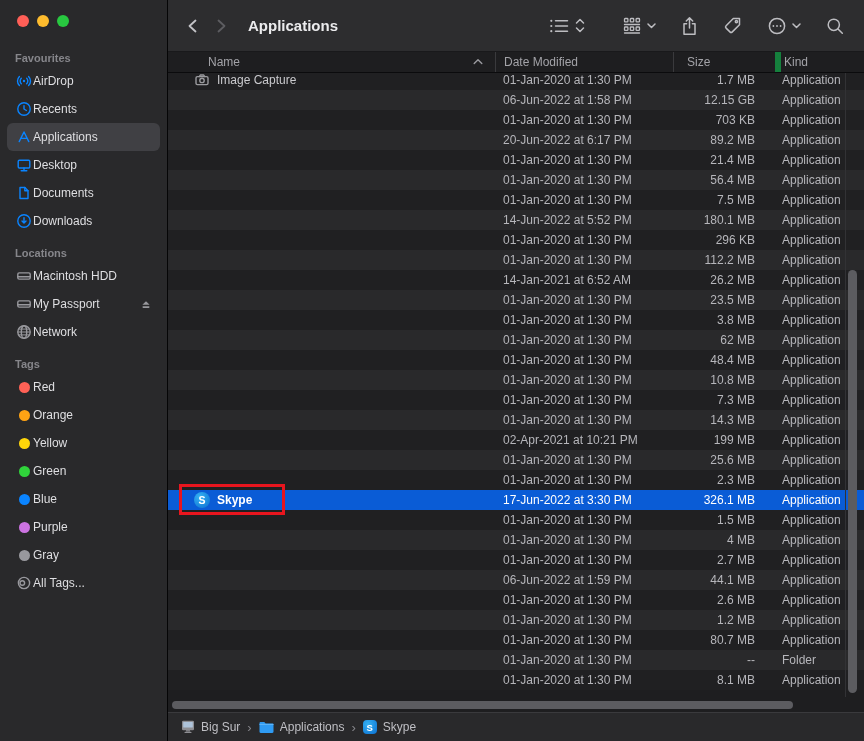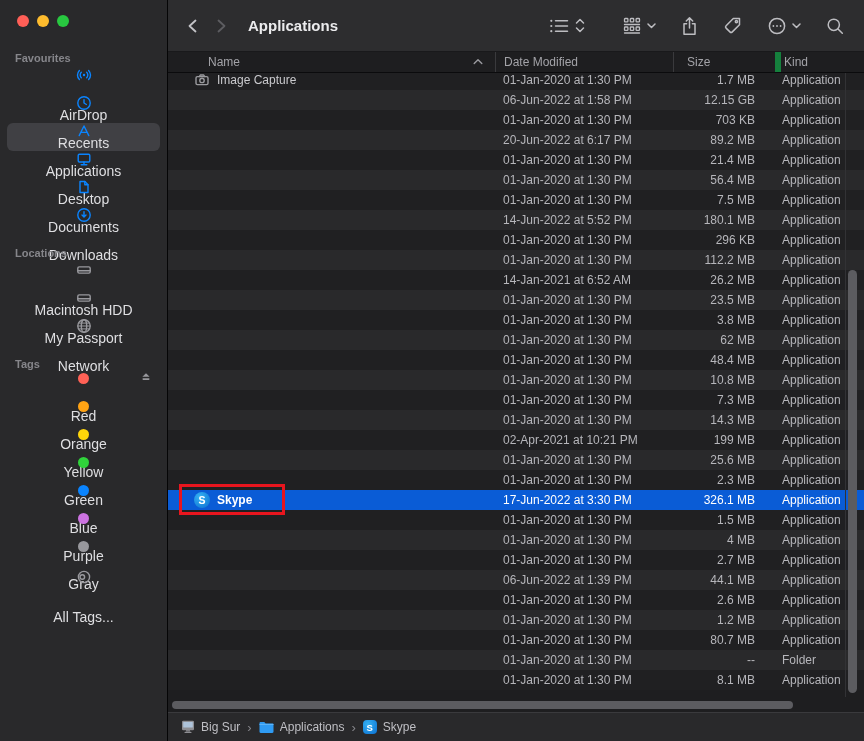--- a/index.html
+++ b/index.html
@@ -6,21 +6,21 @@
   *{font-family:"Liberation Sans",sans-serif;}
   .window{position:relative;width:864px;height:741px;background:#1e1e20;overflow:hidden;}
 
   
   .sidebar{position:absolute;left:0;top:0;width:168px;height:741px;background:#29292b;border-right:1px solid #050506;box-sizing:border-box;}
   .traffic{position:absolute;top:15px;left:17px;display:flex;gap:8px;}
   .light{width:12px;height:12px;border-radius:50%;}
   .sb-content{padding-top:50px;}
   .sec-label{margin-top:10px;padding:2px 0 3px 15px;font-size:11px;font-weight:600;color:#86868b;}
   .sec-label:first-child{margin-top:0;}
-  .sb-item{display:flex;align-items:center;height:28px;margin:0 7px;padding:0 8px;border-radius:6px;font-size:14px;color:#dfdfe2;gap:24px;box-sizing:border-box;flex-direction:column;}
+  .sb-item{display:flex;align-items:center;height:28px;margin:0 7px;padding:0 8px;border-radius:6px;font-size:12px;color:#dfdfe2;gap:0;box-sizing:border-box;}
   .sb-item.selected{background:#404044;}
   .sb-icon{width:18px;display:inline-flex;justify-content:center;align-items:center;color:var(--accent);}
   .sb-icon.grey{color:#98989d;}
   .dot{width:11px;height:11px;border-radius:50%;display:inline-block;}
   .eject{margin-left:auto;color:#98989d;display:inline-flex;}
 
   
   .toolbar{position:absolute;left:168px;top:0;right:0;height:52px;background:#2d2d2f;display:flex;align-items:center;box-sizing:border-box;border-bottom:1px solid #19191b;}
   .nav{display:flex;gap:16px;padding-left:18px;align-items:center;}
   .navbtn{display:inline-flex;color:#c3c3c7;}
@@ -479,21 +479,21 @@
         <div class="cell c-kind">Application</div>
       </div>
       <div class="row">
         <div class="cell c-name"></div>
         <div class="cell c-date">01-Jan-2020 at 1:30 PM</div>
         <div class="cell c-size">2.7 MB</div>
         <div class="cell c-kind">Application</div>
       </div>
       <div class="row alt">
         <div class="cell c-name"></div>
-        <div class="cell c-date">06-Jun-2022 at 1:39 PM</div>
+        <div class="cell c-date">06-Jun-2022 at 1:59 PM</div>
         <div class="cell c-size">44.1 MB</div>
         <div class="cell c-kind">Application</div>
       </div>
       <div class="row">
         <div class="cell c-name"></div>
         <div class="cell c-date">01-Jan-2020 at 1:30 PM</div>
         <div class="cell c-size">2.6 MB</div>
         <div class="cell c-kind">Application</div>
       </div>
       <div class="row alt">

